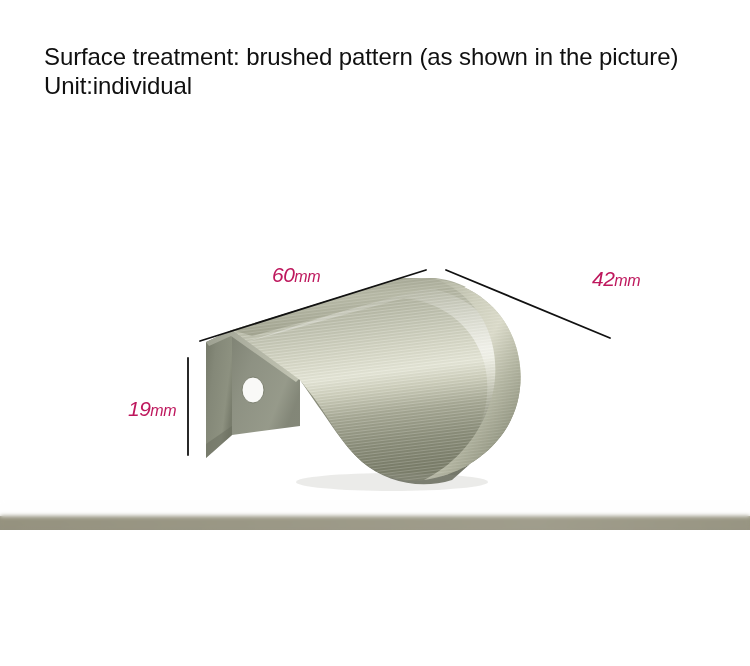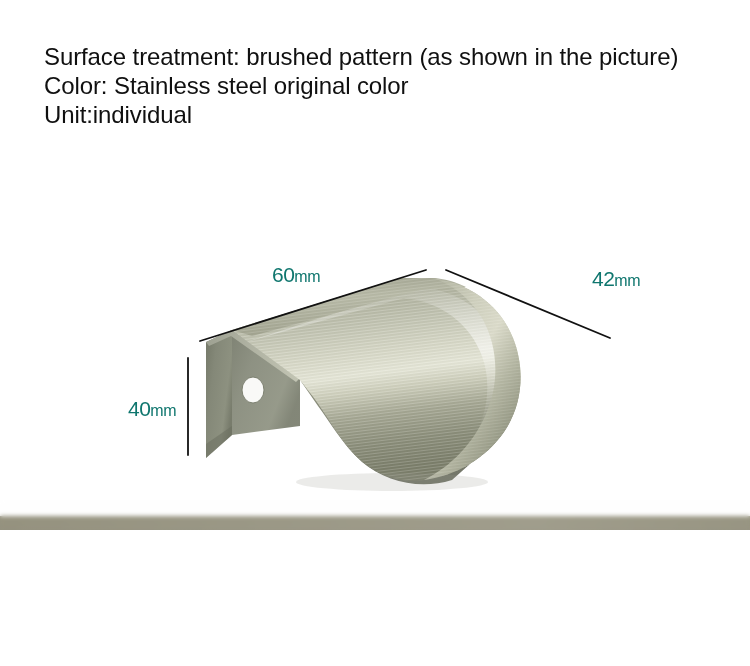--- a/index.html
+++ b/index.html
@@ -41,24 +41,25 @@
     height: 270px;
   }
   #diagram-svg {
     position: absolute;
     left: 0;
     top: 0;
   }
   .dim-label {
     position: absolute;
     font-family: "Liberation Sans", sans-serif;
-    color: #0f766e;
+    color: #be185d;
     white-space: nowrap;
     font-size: 21px;
     letter-spacing: -0.5px;
+    font-style: italic;
   }
   .dim-label .unit {
     font-size: 16px;
     letter-spacing: -0.5px;
   }
   #label-60mm { left: 272px; top: 33px; }
   #label-42mm { left: 592px; top: 37px; }
   #label-22mm { left: 128px; top: 167px; }
 
   
@@ -117,21 +118,20 @@
     pointer-events: none;
   }
 </style>
 </head>
 <body>
 
 <div id="page">
 
   <div id="spec-list">
     <div class="spec-line">Surface treatment: brushed pattern (as shown in the picture)</div>
-    <div class="spec-line">Color: Stainless steel original color</div>
     <div class="spec-line">Unit:individual</div>
   </div>
 
   <div id="diagram">
 
     <svg id="diagram-svg" width="750" height="270" viewBox="0 0 750 270">
       <defs>
 
         <linearGradient id="faceGrad" x1="0" y1="0" x2="0.18" y2="1">
           <stop offset="0.00" stop-color="#8f9280"></stop>
@@ -267,21 +267,21 @@
         <line x1="200" y1="111" x2="426" y2="40"></line>
 
         <line x1="446" y1="40" x2="610" y2="108"></line>
 
         <line x1="188" y1="128" x2="188" y2="225"></line>
       </g>
     </svg>
 
     <div class="dim-label" id="label-60mm"><span>60</span><span class="unit">mm</span></div>
     <div class="dim-label" id="label-42mm"><span>42</span><span class="unit">mm</span></div>
-    <div class="dim-label" id="label-22mm"><span>40</span><span class="unit">mm</span></div>
+    <div class="dim-label" id="label-22mm"><span>19</span><span class="unit">mm</span></div>
   </div>
 
   <div id="photo-band">
     <div id="photo-white-top"></div>
     <div id="photo-taupe"></div>
     <div id="photo-taupe-sheen"></div>
     <div id="photo-edge"></div>
     <div id="photo-lower"></div>
     <div id="photo-blur"></div>
   </div>

